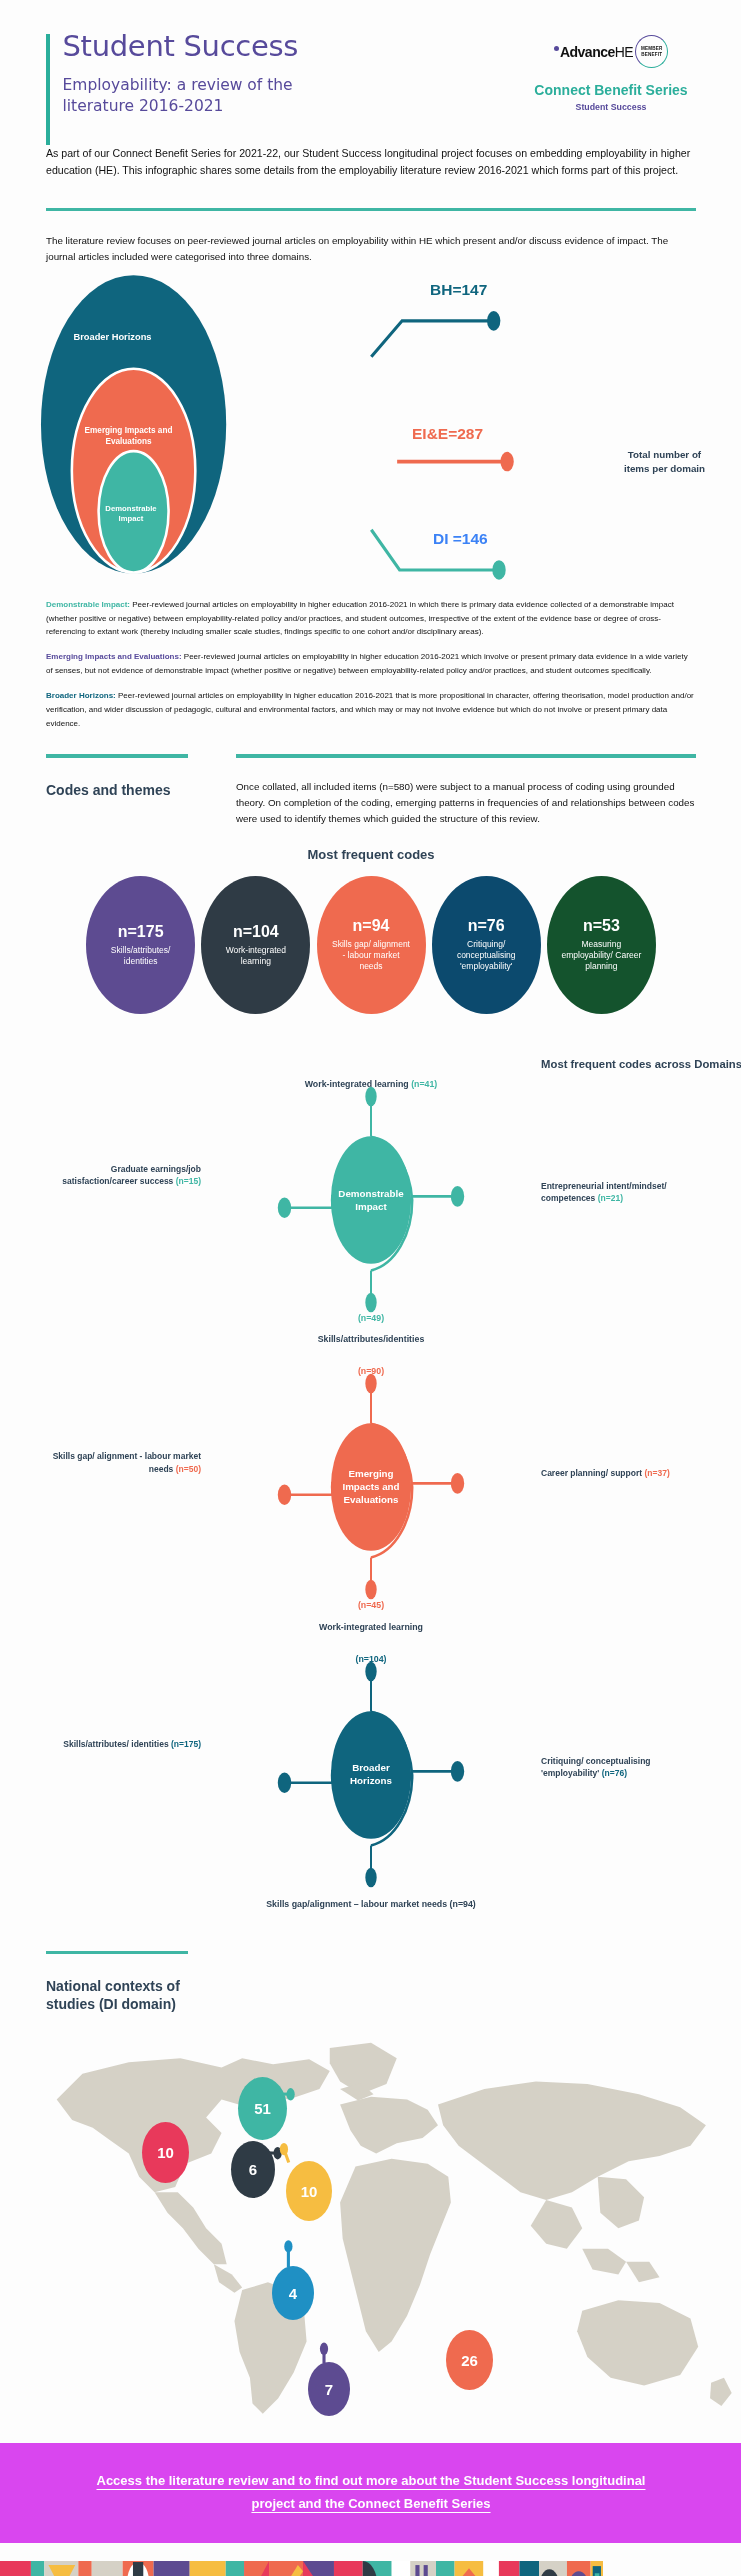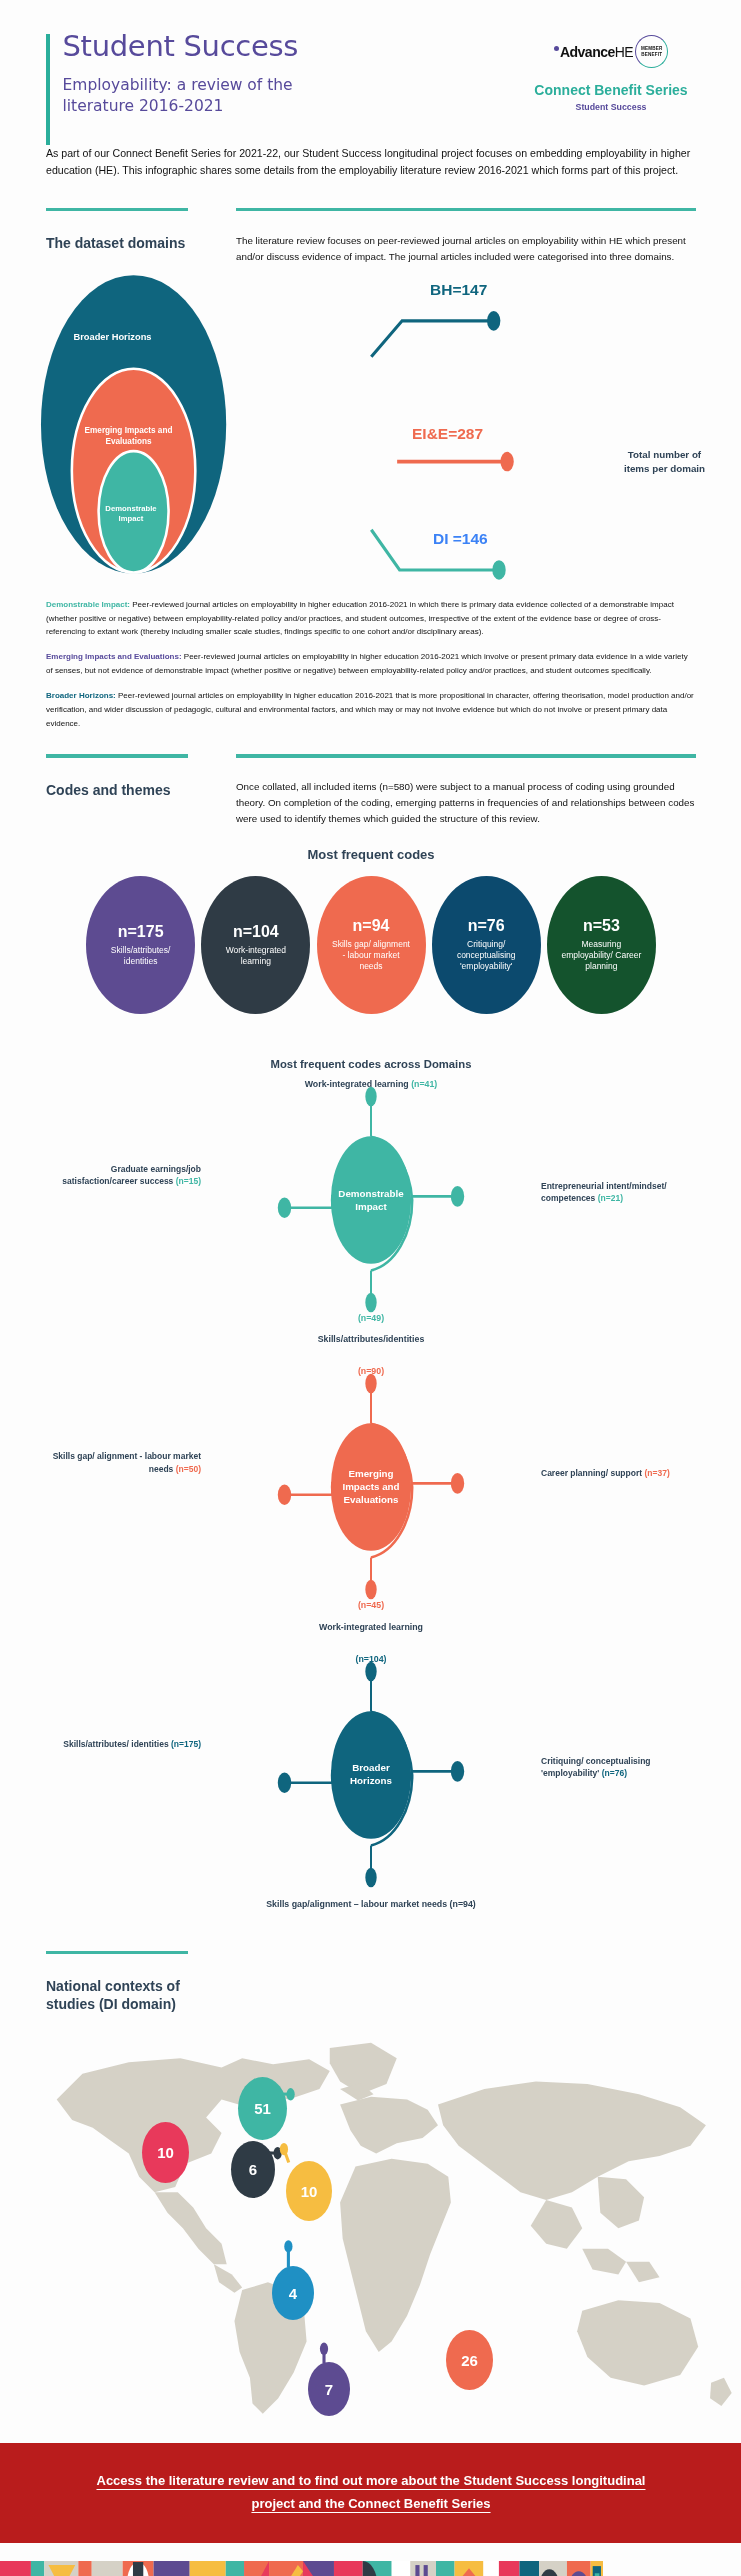--- a/index.html
+++ b/index.html
@@ -100,21 +100,21 @@
   .code-bubble {
     width: 109px; height: 138px; border-radius: 50%;
     display: flex; flex-direction: column; align-items: center; justify-content: center;
     color: #fff; text-align: center; padding: 0 13.4px;
   }
   .code-n { font-size: 16px; font-weight: 700; margin-bottom: 4.1px; }
   .code-label { font-size: 8.5px; line-height: 1.3; font-weight: 400; }
 
   
   .across-title {
-    margin-top: 44px; text-align: center; font-size: 11.3px; font-weight: 700; color: #2f4356;
+    margin-top: 44px; text-align: right; font-size: 11.3px; font-weight: 700; color: #2f4356;
   }
   .node-diagram { position: relative; height: 242px; margin-top: 9.3px; }
   .nd-top-label, .nd-bottom-label {
     position: absolute; left: 0; right: 0; text-align: center;
     font-size: 8.8px; font-weight: 700; color: #2f4356;
   }
   .nd-center {
     position: absolute; left: 50%; transform: translateX(-50%); top: 57px;
     width: 82px; height: 129px; border-radius: 50%;
     display: flex; align-items: center; justify-content: center;
@@ -130,21 +130,21 @@
 
   
   .map-area { position: relative; height: 397px; margin-top: 9.3px; }
   .map-bubble {
     position: absolute; border-radius: 50%; display: flex; align-items: center;
     justify-content: center; color: #fff; font-weight: 700; font-size: 15px;
   }
 
   
   .cta {
-    margin: 24px 0 0 0; background: #b91c1c; padding: 27px 77px;
+    margin: 24px 0 0 0; background: #d946ef; padding: 27px 77px;
     text-align: center;
   }
   .cta-link {
     color: #fff; font-size: 13px; font-weight: 700; line-height: 1.75;
     text-decoration: underline; text-underline-offset: 3.6px; display: inline-block;
   }
 
   
   .footer { display: flex; align-items: stretch; height: 47px; margin-top: 18.5px; }
   .footer-pattern { flex: 1; display: flex; height: 47px; }
@@ -176,24 +176,20 @@
         </div>
       </div>
       <div class="brand-line1">Connect Benefit Series</div>
       <div class="brand-line2">Student Success</div>
     </div>
   </div>
 
   <div class="intro">As part of our Connect Benefit Series for 2021-22, our Student Success longitudinal project focuses on embedding employability in higher education (HE). This infographic shares some details from the employabiliy literature review 2016-2021 which forms part of this project.</div>
 
   <div class="section">
-    <div class="section-left">
-      <div class="rule rule-left"></div>
-      <div class="section-heading">The dataset domains</div>
-    </div>
     <div class="section-right">
       <div class="rule rule-right"></div>
       <div class="section-body">The literature review focuses on peer-reviewed journal articles on employability within HE which present and/or discuss evidence of impact. The journal articles included were categorised into three domains.</div>
     </div>
   </div>
 
   <div class="venn-area">
     <svg class="venn-svg" width="361" height="319" viewBox="0 0 700 620">
       <ellipse cx="218" cy="300" rx="180" ry="290" fill="#0f657e"></ellipse>
       <ellipse cx="218" cy="390" rx="120" ry="198" fill="#ef6a4f" stroke="#ffffff" stroke-width="5"></ellipse>

